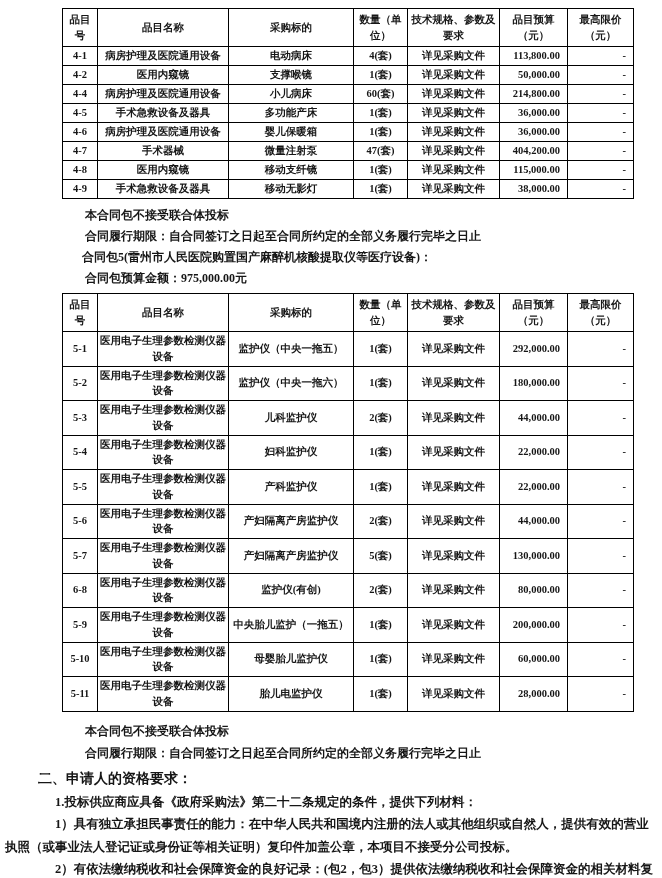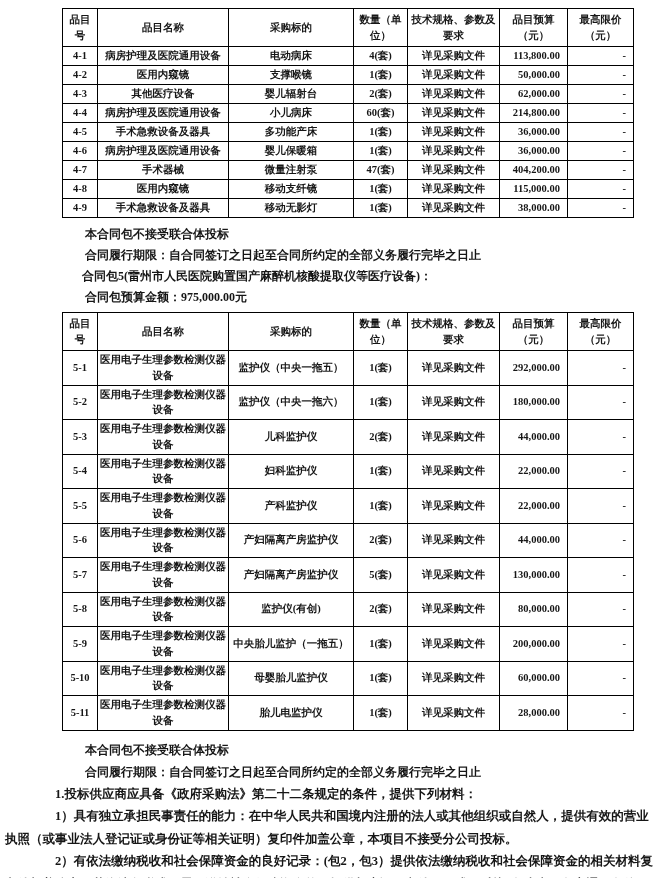--- a/index.html
+++ b/index.html
@@ -71,29 +71,20 @@
         <tr>
     <td>4-2</td>
     <td>医用内窥镜</td>
     <td class="target">支撑喉镜</td>
     <td>1(套)</td>
     <td>详见采购文件</td>
     <td class="num">50,000.00</td>
     <td class="num">-</td>
   </tr>
         <tr>
-    <td>4-3</td>
-    <td>其他医疗设备</td>
-    <td class="target">婴儿辐射台</td>
-    <td>2(套)</td>
-    <td>详见采购文件</td>
-    <td class="num">62,000.00</td>
-    <td class="num">-</td>
-  </tr>
-        <tr>
     <td>4-4</td>
     <td>病房护理及医院通用设备</td>
     <td class="target">小儿病床</td>
     <td>60(套)</td>
     <td>详见采购文件</td>
     <td class="num">214,800.00</td>
     <td class="num">-</td>
   </tr>
         <tr>
     <td>4-5</td>
@@ -227,21 +218,21 @@
         <tr>
     <td>5-7</td>
     <td>医用电子生理参数检测仪器设备</td>
     <td class="target">产妇隔离产房监护仪</td>
     <td>5(套)</td>
     <td>详见采购文件</td>
     <td class="num">130,000.00</td>
     <td class="num">-</td>
   </tr>
         <tr>
-    <td>5-8</td>
+    <td>6-8</td>
     <td>医用电子生理参数检测仪器设备</td>
     <td class="target">监护仪(有创)</td>
     <td>2(套)</td>
     <td>详见采购文件</td>
     <td class="num">80,000.00</td>
     <td class="num">-</td>
   </tr>
         <tr>
     <td>5-9</td>
     <td>医用电子生理参数检测仪器设备</td>
@@ -268,17 +259,18 @@
     <td>详见采购文件</td>
     <td class="num">28,000.00</td>
     <td class="num">-</td>
   </tr>
       </tbody>
   </table>
 
   <div class="note wide gap-top-lg">本合同包不接受联合体投标</div>
   <div class="note wide">合同履行期限：自合同签订之日起至合同所约定的全部义务履行完毕之日止</div>
 
+  <div class="sec-title">二、申请人的资格要求：</div>
   <div class="para">1.投标供应商应具备《政府采购法》第二十二条规定的条件，提供下列材料：</div>
   <div class="para">1）具有独立承担民事责任的能力：在中华人民共和国境内注册的法人或其他组织或自然人，提供有效的营业执照（或事业法人登记证或身份证等相关证明）复印件加盖公章，本项目不接受分公司投标。</div>
   <div class="para">2）有依法缴纳税收和社会保障资金的良好记录：(包2，包3）提供依法缴纳税收和社会保障资金的相关材料复印件加盖公章（若依法免税或不需要缴纳社会保障资金的，提供相应证明文件），或已对接“粤省事”“粤商通”“粤信签”等</div>
 
 </div>
 
 </body></html>

